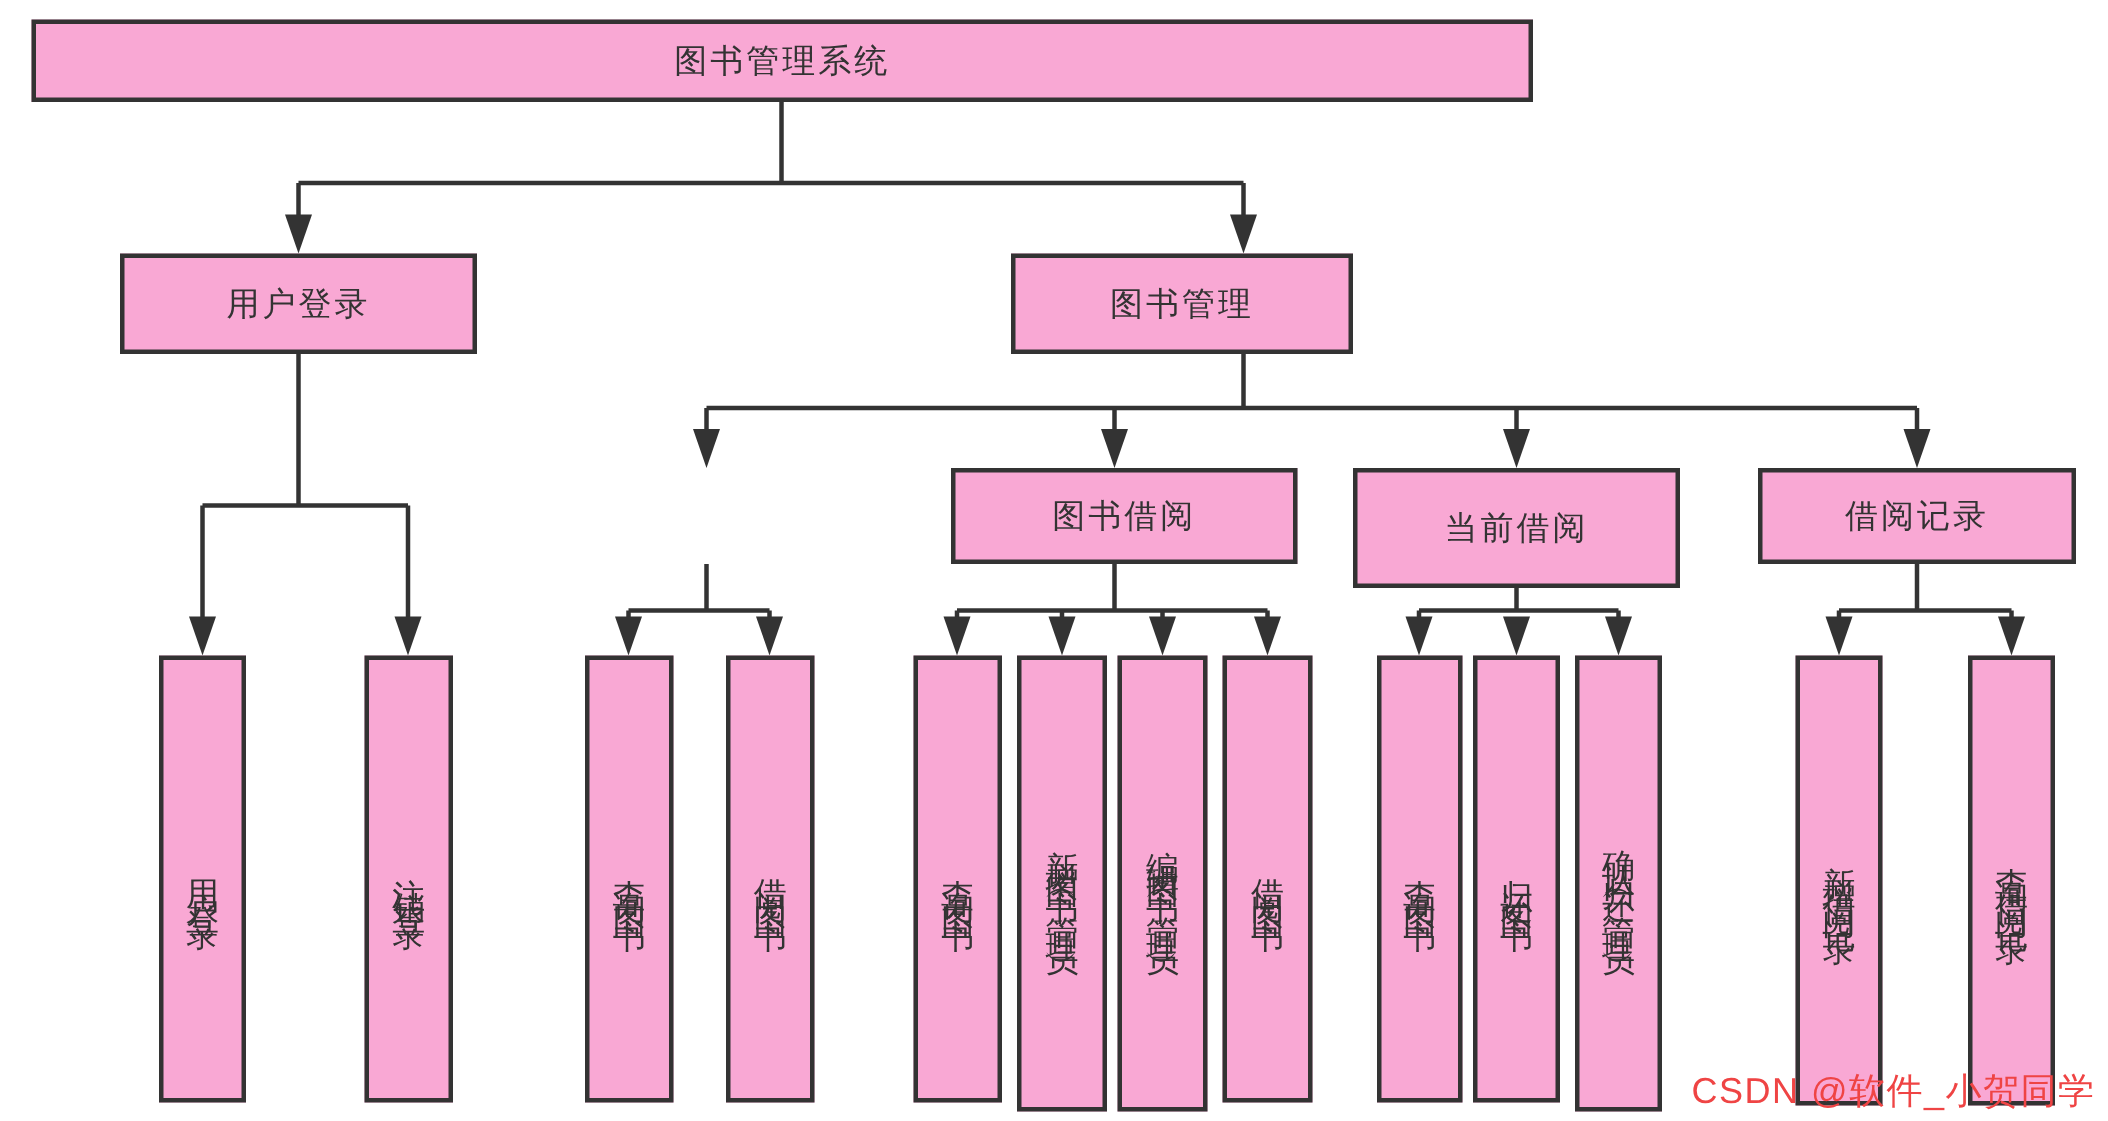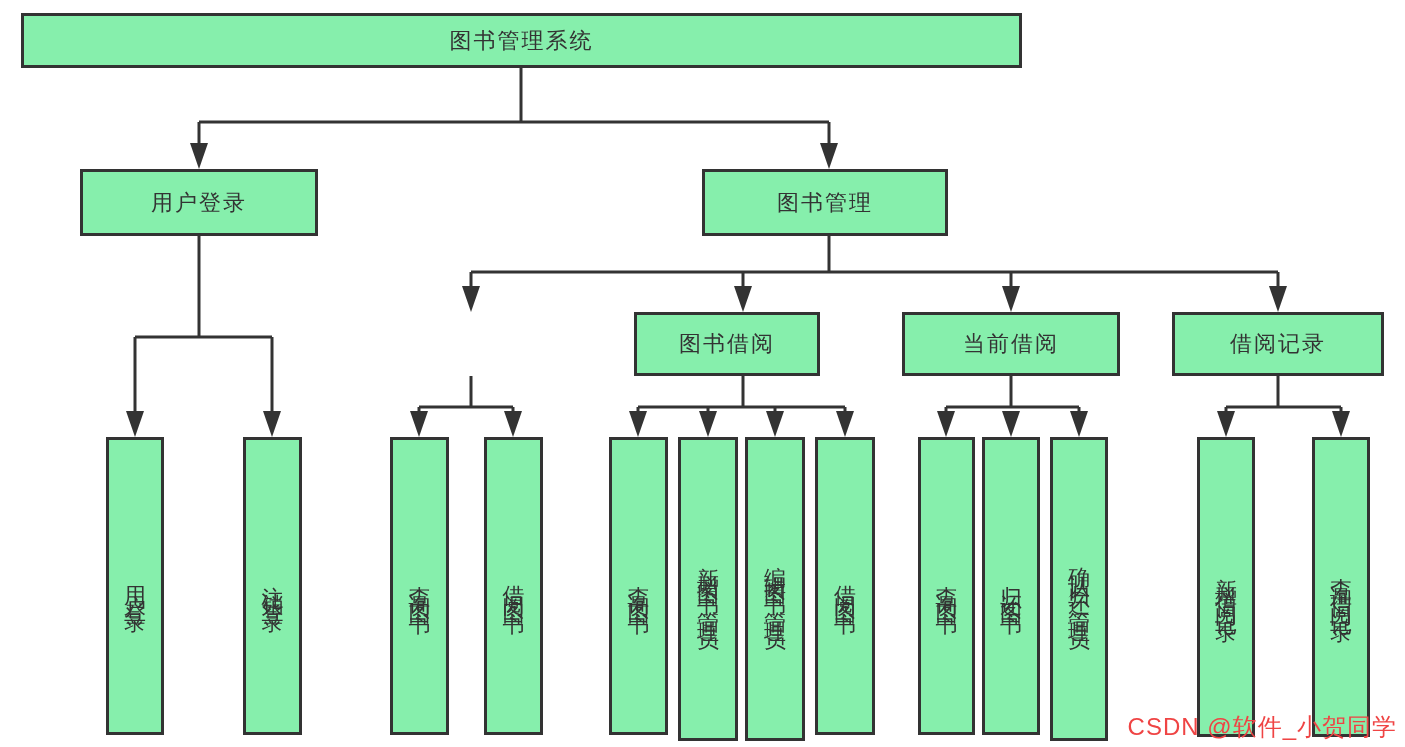--- a/index.html
+++ b/index.html
@@ -18,21 +18,21 @@
   #wires {
     position: absolute;
     left: 0; top: 0;
     width: 1405px;
     height: 747px;
     z-index: 1;
     pointer-events: none;
   }
   .node {
     position: absolute;
-    background: #86efac;
+    background: #f9a8d4;
     border: 3px solid #333333;
     box-sizing: border-box;
     display: flex;
     align-items: center;
     justify-content: center;
     font-size: 22px;
     color: #333333;
     z-index: 2;
     letter-spacing: 2px;
     white-space: nowrap;
@@ -41,24 +41,24 @@
     writing-mode: vertical-rl;
     text-orientation: mixed;
     letter-spacing: 9px;
     white-space: normal;
     line-height: 1;
     font-size: 22px;
   }
   
   #n-root        { left: 21px;   top: 13px;  width: 1001px; height: 55px; }
   #n-user-login  { left: 80px;   top: 169px; width: 238px;  height: 67px; }
-  #n-book-mgmt   { left: 702px;  top: 169px; width: 246px;  height: 67px; }
+  #n-book-mgmt   { left: 674px;  top: 169px; width: 228px;  height: 67px; }
   #n-new-book    { left: 363px;  top: 312px; width: 216px;  height: 64px; }
-  #n-book-borrow { left: 634px;  top: 312px; width: 186px;  height: 64px; }
-  #n-current     { left: 902px;  top: 312px; width: 218px;  height: 64px; }
+  #n-book-borrow { left: 634px;  top: 312px; width: 231px;  height: 64px; }
+  #n-current     { left: 902px;  top: 312px; width: 218px;  height: 80px; }
   #n-records     { left: 1172px; top: 312px; width: 212px;  height: 64px; }
   
   #l1  { left: 106px;  top: 437px; width: 58px; height: 298px; }
   #l2  { left: 243px;  top: 437px; width: 59px; height: 298px; }
   #l3  { left: 390px;  top: 437px; width: 59px; height: 298px; }
   #l4  { left: 484px;  top: 437px; width: 59px; height: 298px; }
   #l5  { left: 609px;  top: 437px; width: 59px; height: 298px; }
   #l6  { left: 678px;  top: 437px; width: 60px; height: 304px; }
   #l7  { left: 745px;  top: 437px; width: 60px; height: 304px; }
   #l8  { left: 815px;  top: 437px; width: 60px; height: 298px; }

